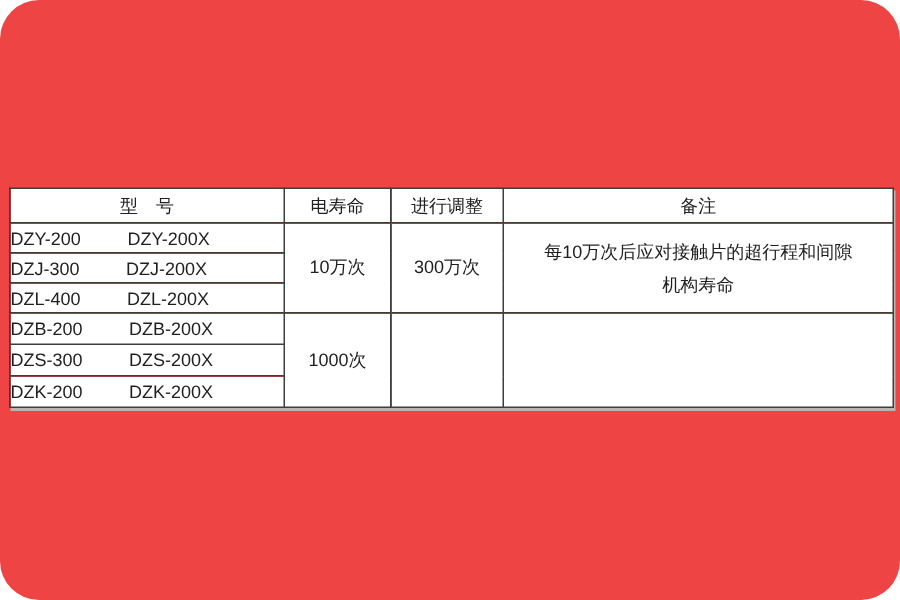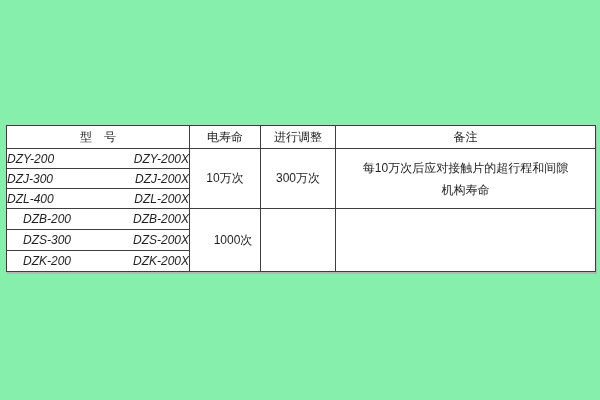--- a/index.html
+++ b/index.html
@@ -4,24 +4,25 @@
 <style>
   html, body {
     margin: 0;
     padding: 0;
     background: #ffffff;
   }
   .stage {
     position: relative;
     width: 600px;
     height: 400px;
-    background: #86efac;
+    background: #ef4444;
     overflow: hidden;
     font-family: "Liberation Sans", "DejaVu Sans", sans-serif;
     color: #1f1f1f;
+    border-radius: 26px;
   }
   table.spec {
     position: absolute;
     left: 6px;
     top: 125px;
     width: 589px;
     border-collapse: collapse;
     table-layout: fixed;
     font-size: 12px;
     color: #1f1f1f;
@@ -33,27 +34,26 @@
     padding: 0;
     text-align: center;
     vertical-align: middle;
     font-weight: normal;
     background: #ffffff;
     overflow: hidden;
     white-space: nowrap;
   }
   table.spec tr.hdr th { height: 22px; }
   table.spec tr.r-top td { height: 19px; }
-  table.spec tr.r-bot td { height: 20px; padding-left: 16px; }
+  table.spec tr.r-bot td { height: 20px; }
   .model-pair {
     display: flex;
-    justify-content: space-between;
+    justify-content: flex-start;
     align-items: center;
-    gap: 19px;
-    font-style: italic;
+    gap: 31px;
   }
   td.remarks {
     text-align: left;
     padding-left: 24px;
     white-space: normal;
   }
   .remark-line {
     line-height: 22px;
   }
 </style>

